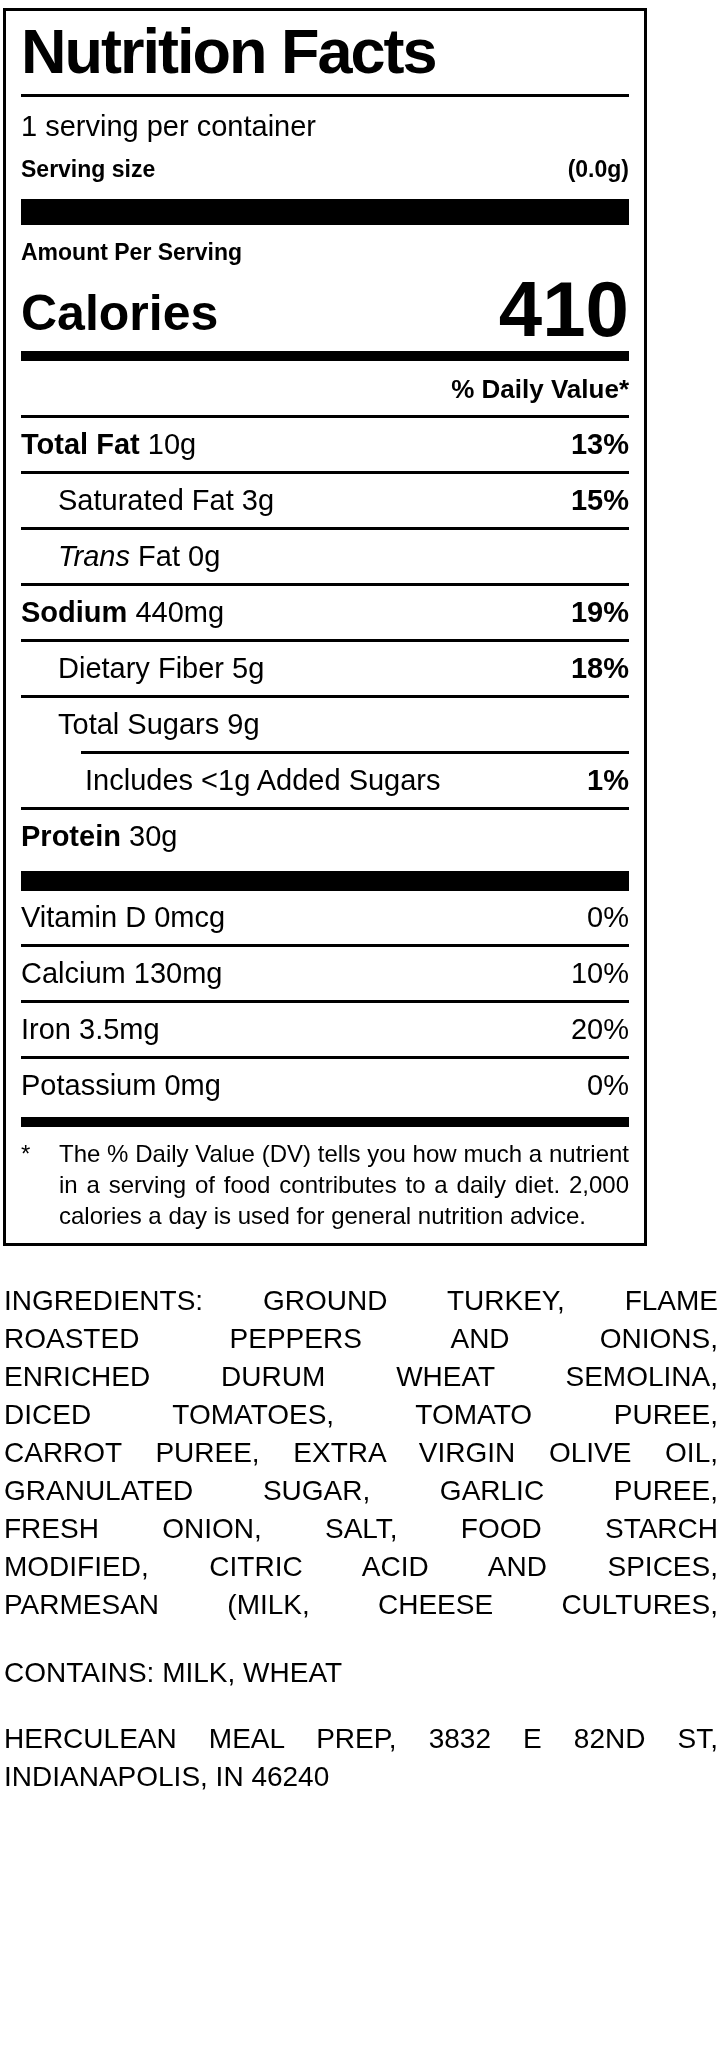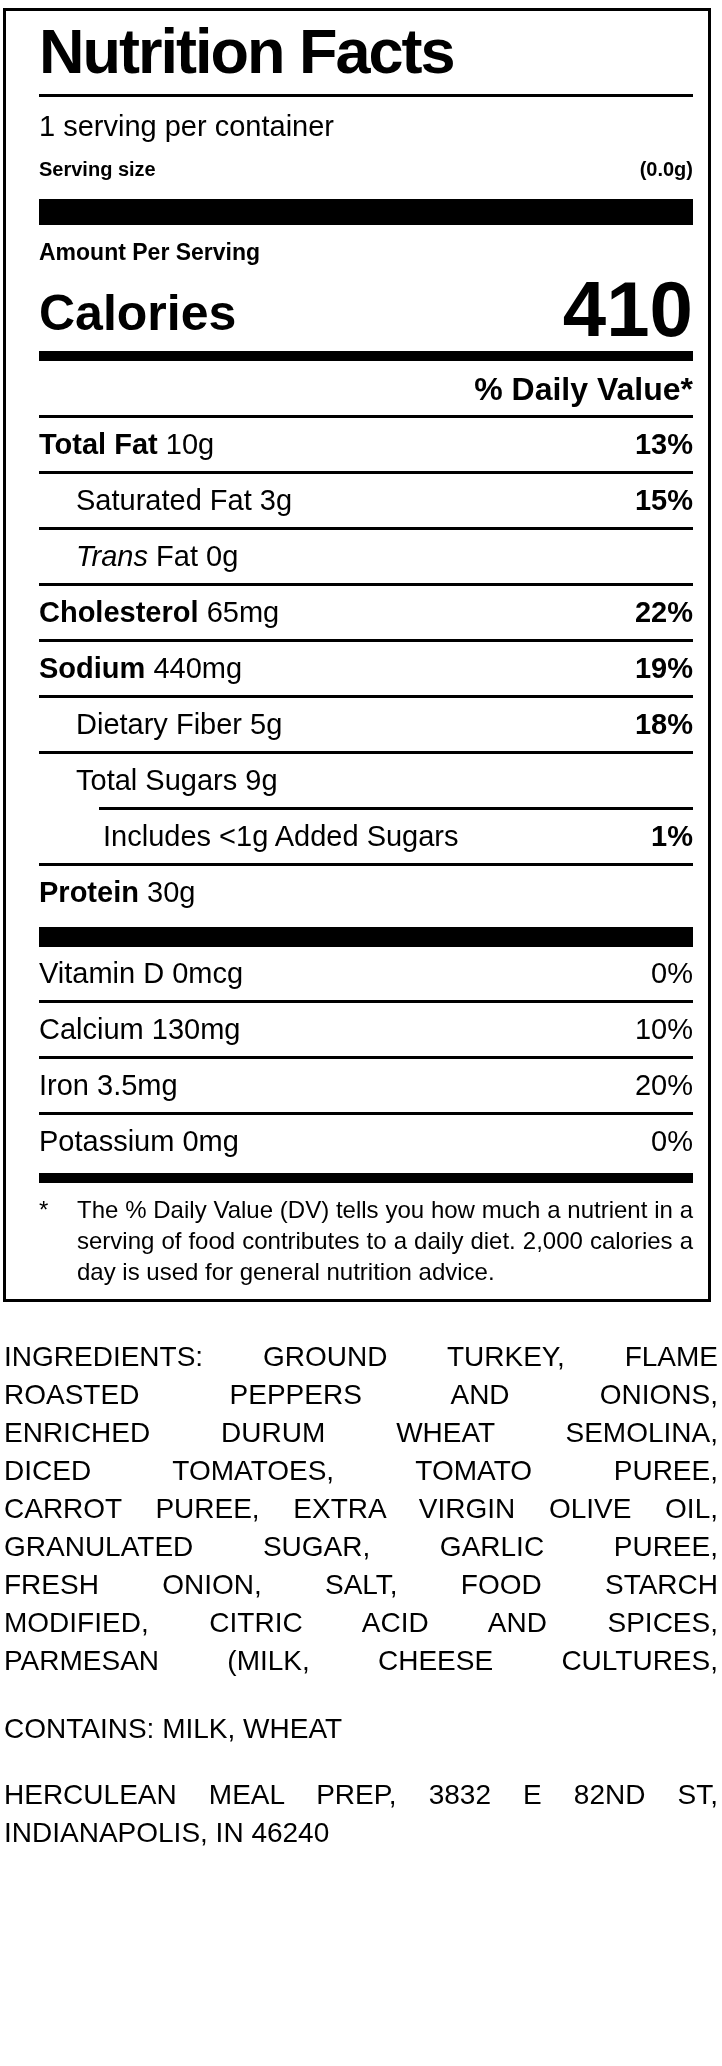--- a/index.html
+++ b/index.html
@@ -6,24 +6,24 @@
   body {
     width: 722px;
     height: 2066px;
     background: #ffffff;
     color: #000000;
     font-family: "Liberation Sans", sans-serif;
     overflow: hidden;
   }
   .nf-box {
     box-sizing: border-box;
-    width: 708px;
+    width: 644px;
     margin: 8px 0 0 3px;
     border: 3px solid #000;
-    padding: 8px 15px 12px 33px;
+    padding: 8px 15px 12px 15px;
     background: #fff;
   }
   .nf-title {
     margin: 0;
     font-size: 63px;
     font-weight: 700;
     letter-spacing: -2px;
     line-height: 1.04;
     white-space: nowrap;
     border-bottom: 3px solid #000;
@@ -32,21 +32,21 @@
   .nf-servings {
     font-size: 29px;
     line-height: 36px;
     padding: 11px 0 2px 0;
   }
   .nf-serving-size {
     display: flex;
     justify-content: space-between;
     align-items: baseline;
     font-weight: 700;
-    font-size: 20px;
+    font-size: 23px;
     line-height: 38px;
     padding: 4px 0 11px 0;
   }
   .bar { background: #000; }
   .bar-thick { height: 26px; }
   .bar-thick2 { height: 20px; margin-top: 8px; }
   .bar-med { height: 10px; margin-top: 5px; }
   .nf-aps {
     font-size: 23px;
     font-weight: 700;
@@ -57,21 +57,21 @@
     display: flex;
     justify-content: space-between;
     align-items: flex-end;
     min-height: 80px;
   }
   .cal-word { font-size: 50px; font-weight: 700; line-height: 1.0; padding-bottom: 8px; }
   .cal-num  { font-size: 78px; font-weight: 700; line-height: 0.92; }
   .nf-dvh {
     text-align: right;
     font-weight: 700;
-    font-size: 32px;
+    font-size: 26px;
     line-height: 32px;
     padding: 12px 0 10px 0;
     border-bottom: 3px solid #000;
   }
   .row, .vrow {
     display: flex;
     justify-content: space-between;
     align-items: baseline;
     font-size: 29px;
     line-height: 35px;
@@ -150,24 +150,20 @@
     <div class="row i1">
       <span class="nm"><span class="nm-r">Saturated Fat</span><span class="amt">3g</span></span>
       <span class="dv">15%</span>
     </div>
 
     <div class="row i1">
       <span class="nm"><span class="nm-i">Trans</span><span class="amt">Fat 0g</span></span>
       <span class="dv"></span>
     </div>
 
-    <div class="row">
-      <span class="nm"><span class="nm-b">Cholesterol</span><span class="amt">65mg</span></span>
-      <span class="dv">22%</span>
-    </div>
 
     <div class="row">
       <span class="nm"><span class="nm-b">Sodium</span><span class="amt">440mg</span></span>
       <span class="dv">19%</span>
     </div>
 
 
     <div class="row i1">
       <span class="nm"><span class="nm-r">Dietary Fiber</span><span class="amt">5g</span></span>
       <span class="dv">18%</span>

